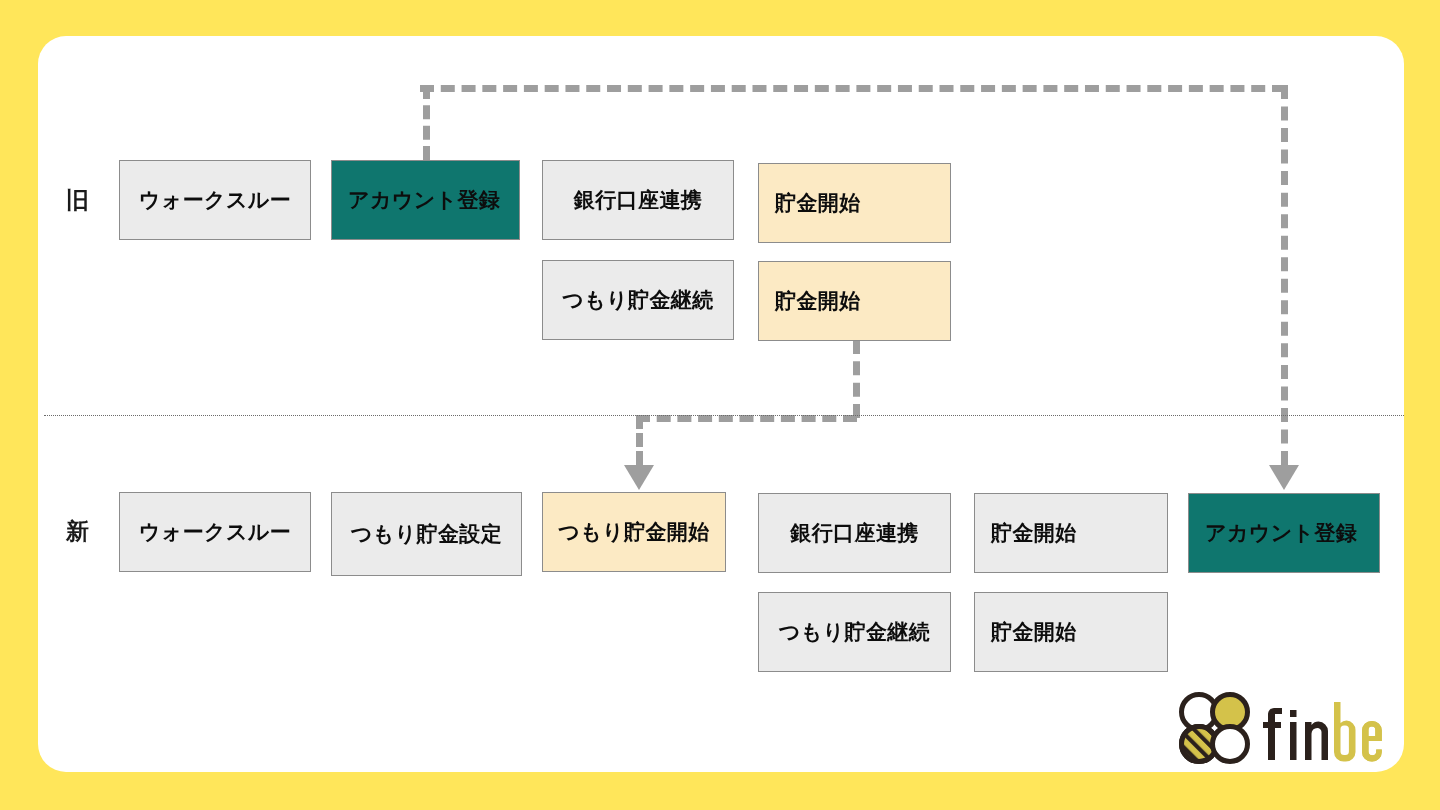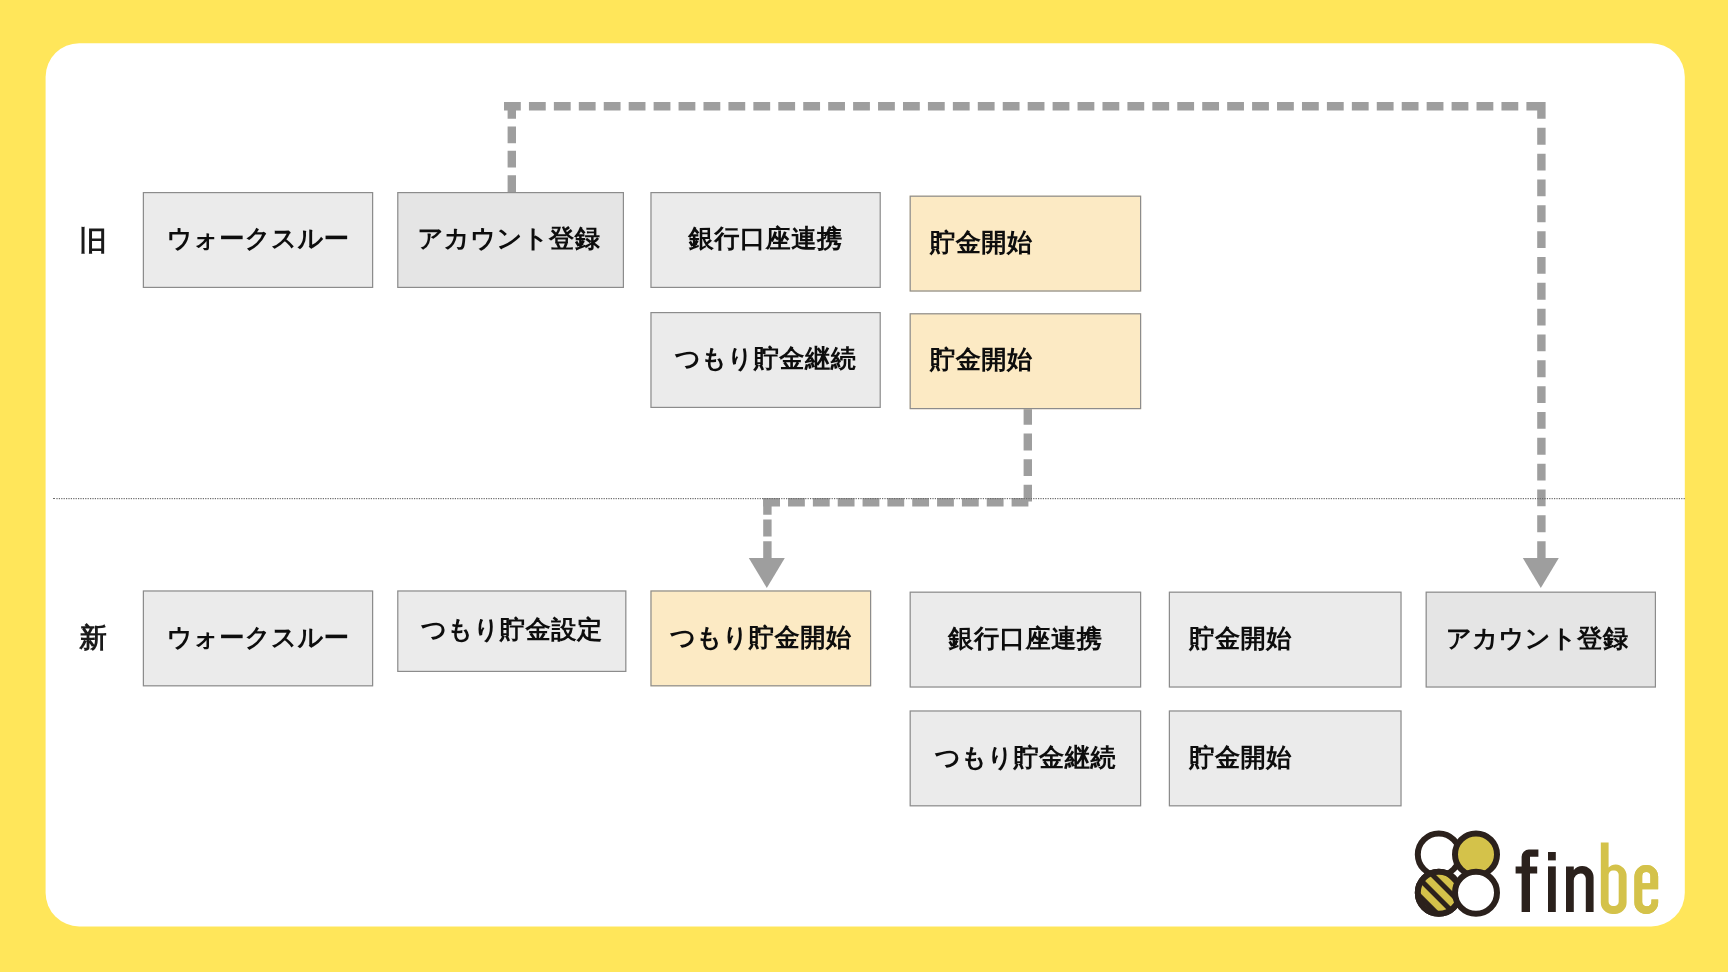--- a/index.html
+++ b/index.html
@@ -52,21 +52,21 @@
     display: flex;
     align-items: center;
     font-size: 21px;
     font-weight: 700;
     color: #0d0d0d;
     letter-spacing: 0.4px;
     line-height: 1.2;
     white-space: nowrap;
   }
   .node.gray   { background: #ebebeb; }
-  .node.orange { background: #e5e5e5; }
+  .node.orange { background: #0f766e; }
   .node.cream  { background: #fceac4; }
 
   .node.center { justify-content: center; padding: 0 6px; }
   .node.left   { justify-content: flex-start; padding-left: 16px; }
 
   
   #divider {
     position: absolute;
     left: 44px;
     top: 415px;
@@ -134,21 +134,21 @@
   <div class="node gray center" style="left:542px; top:160px; width:192px; height:80px;">銀行口座連携</div>
 
   <div class="node cream left" style="left:758px; top:163px; width:193px; height:80px;">貯金開始</div>
 
   <div class="node gray center" style="left:542px; top:260px; width:192px; height:80px;">つもり貯金継続</div>
 
   <div class="node cream left" style="left:758px; top:261px; width:193px; height:80px;">貯金開始</div>
 
   <div class="node gray center" style="left:119px; top:492px; width:192px; height:80px;">ウォークスルー</div>
 
-  <div class="node gray center" style="left:331px; top:492px; width:191px; height:68px;">つもり貯金設定</div>
+  <div class="node gray center" style="left:331px; top:492px; width:191px; height:84px;">つもり貯金設定</div>
 
   <div class="node cream center" style="left:542px; top:492px; width:184px; height:80px;">つもり貯金開始</div>
 
   <div class="node gray center" style="left:758px; top:493px; width:193px; height:80px;">銀行口座連携</div>
 
   <div class="node gray left" style="left:974px; top:493px; width:194px; height:80px;">貯金開始</div>
 
   <div class="node orange left" style="left:1188px; top:493px; width:192px; height:80px;">アカウント登録</div>
 
   <div class="node gray center" style="left:758px; top:592px; width:193px; height:80px;">つもり貯金継続</div>

